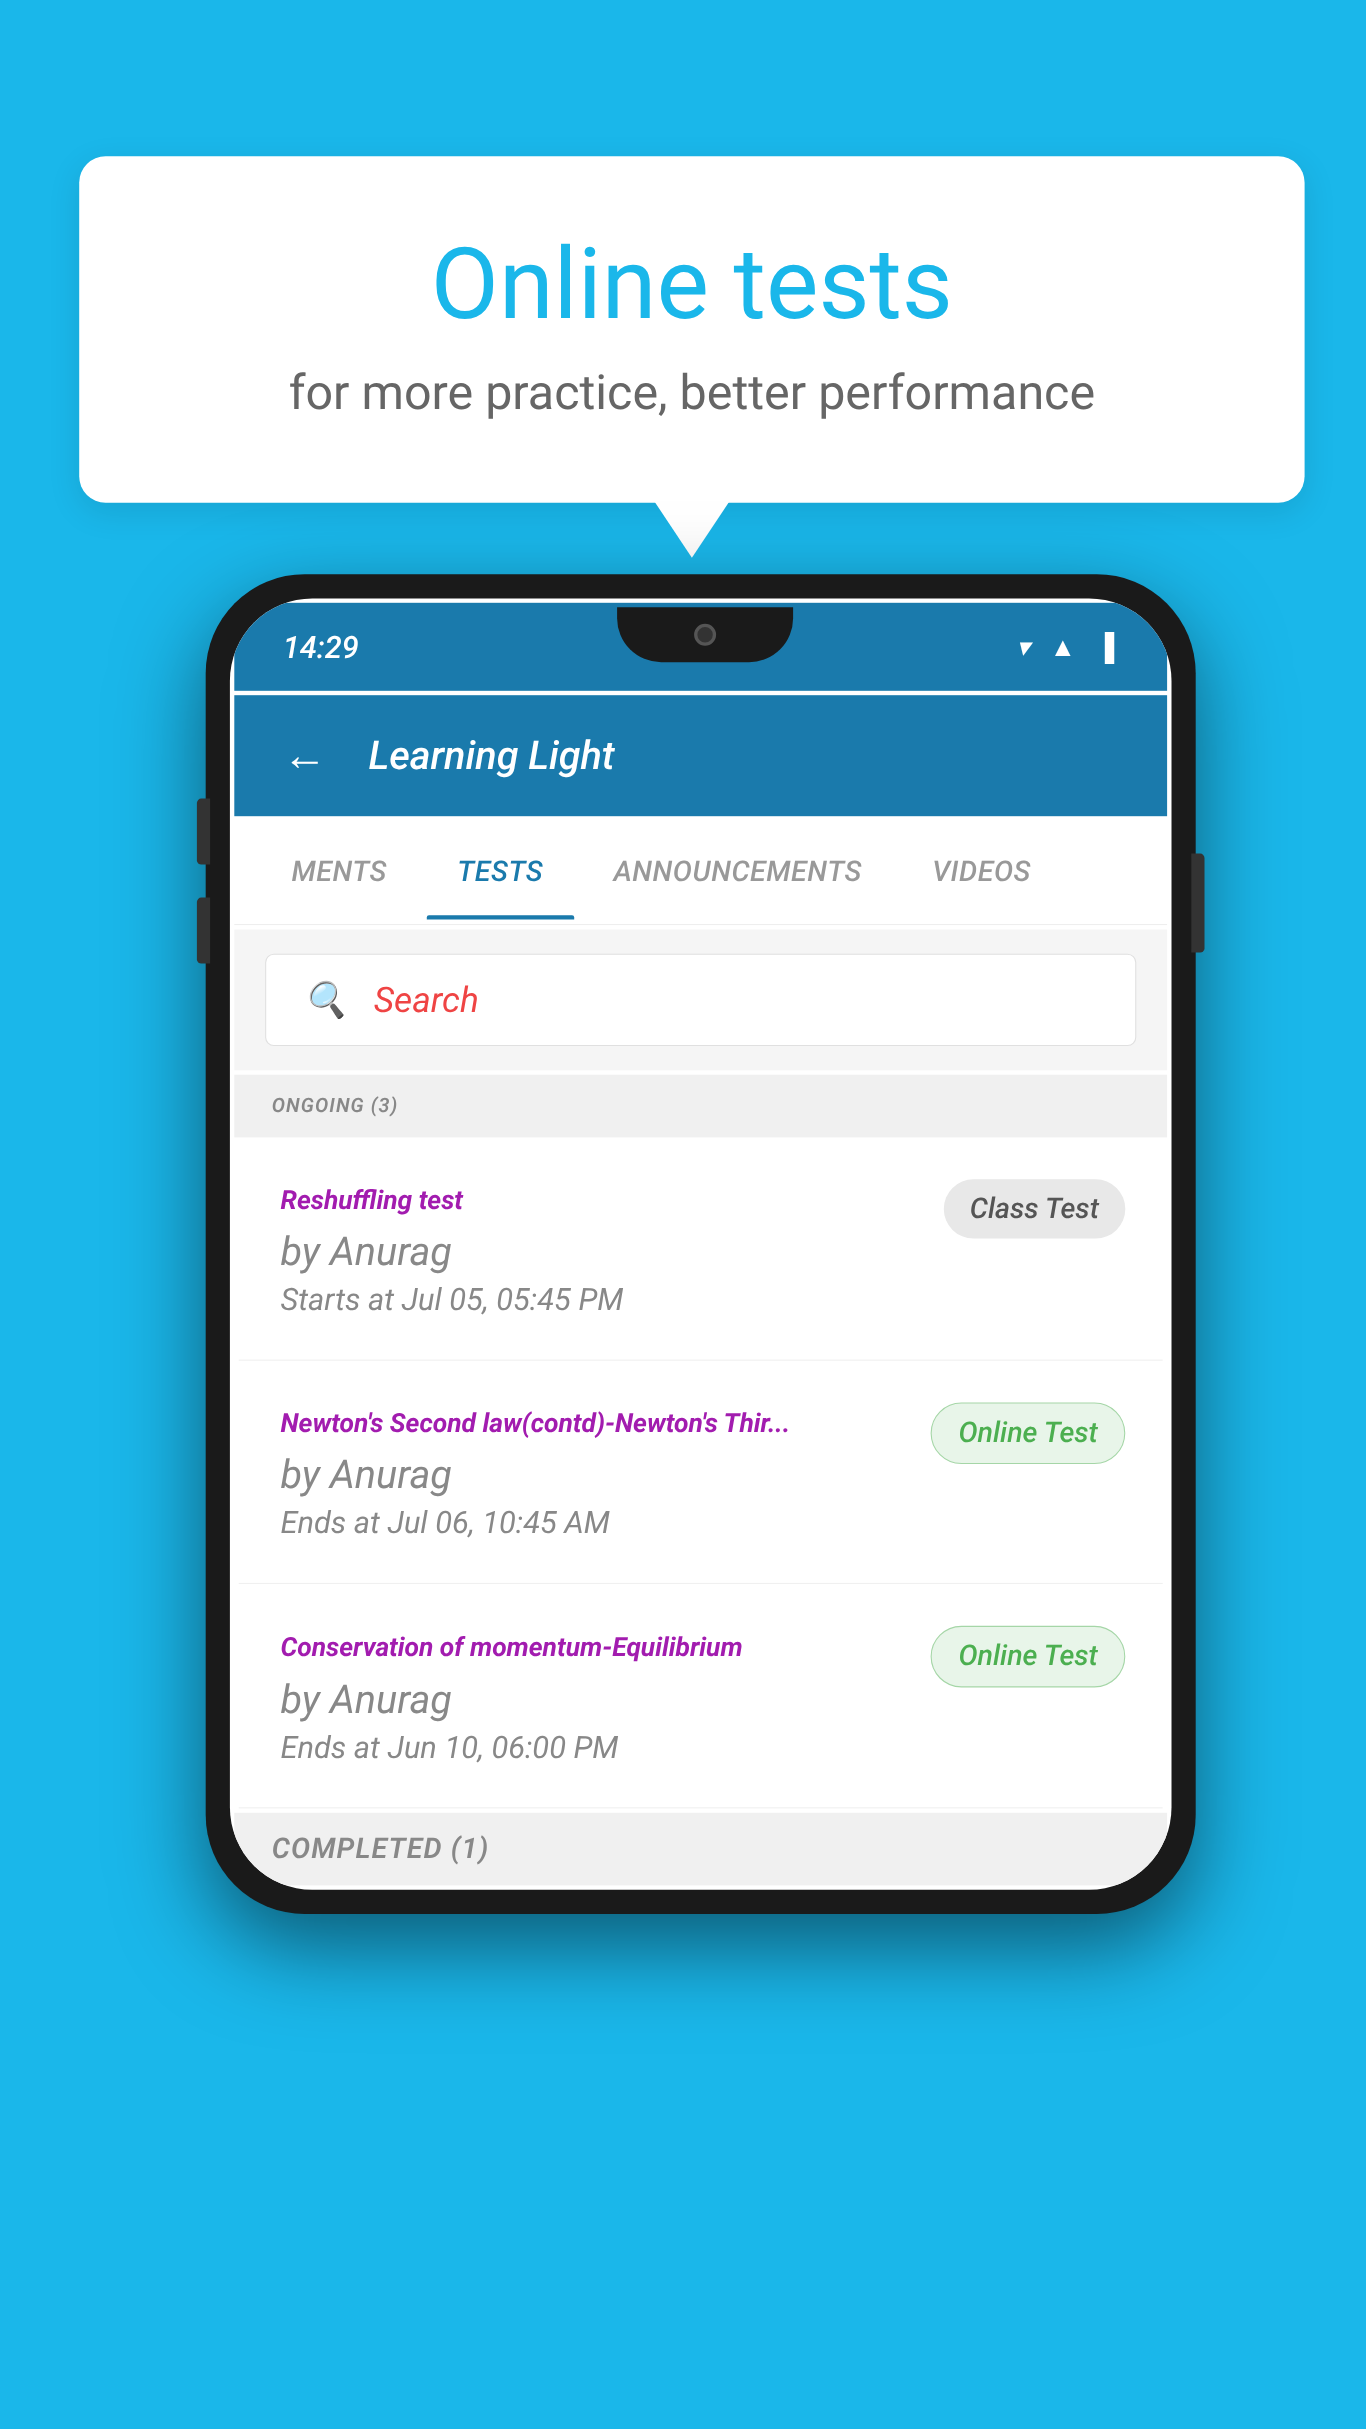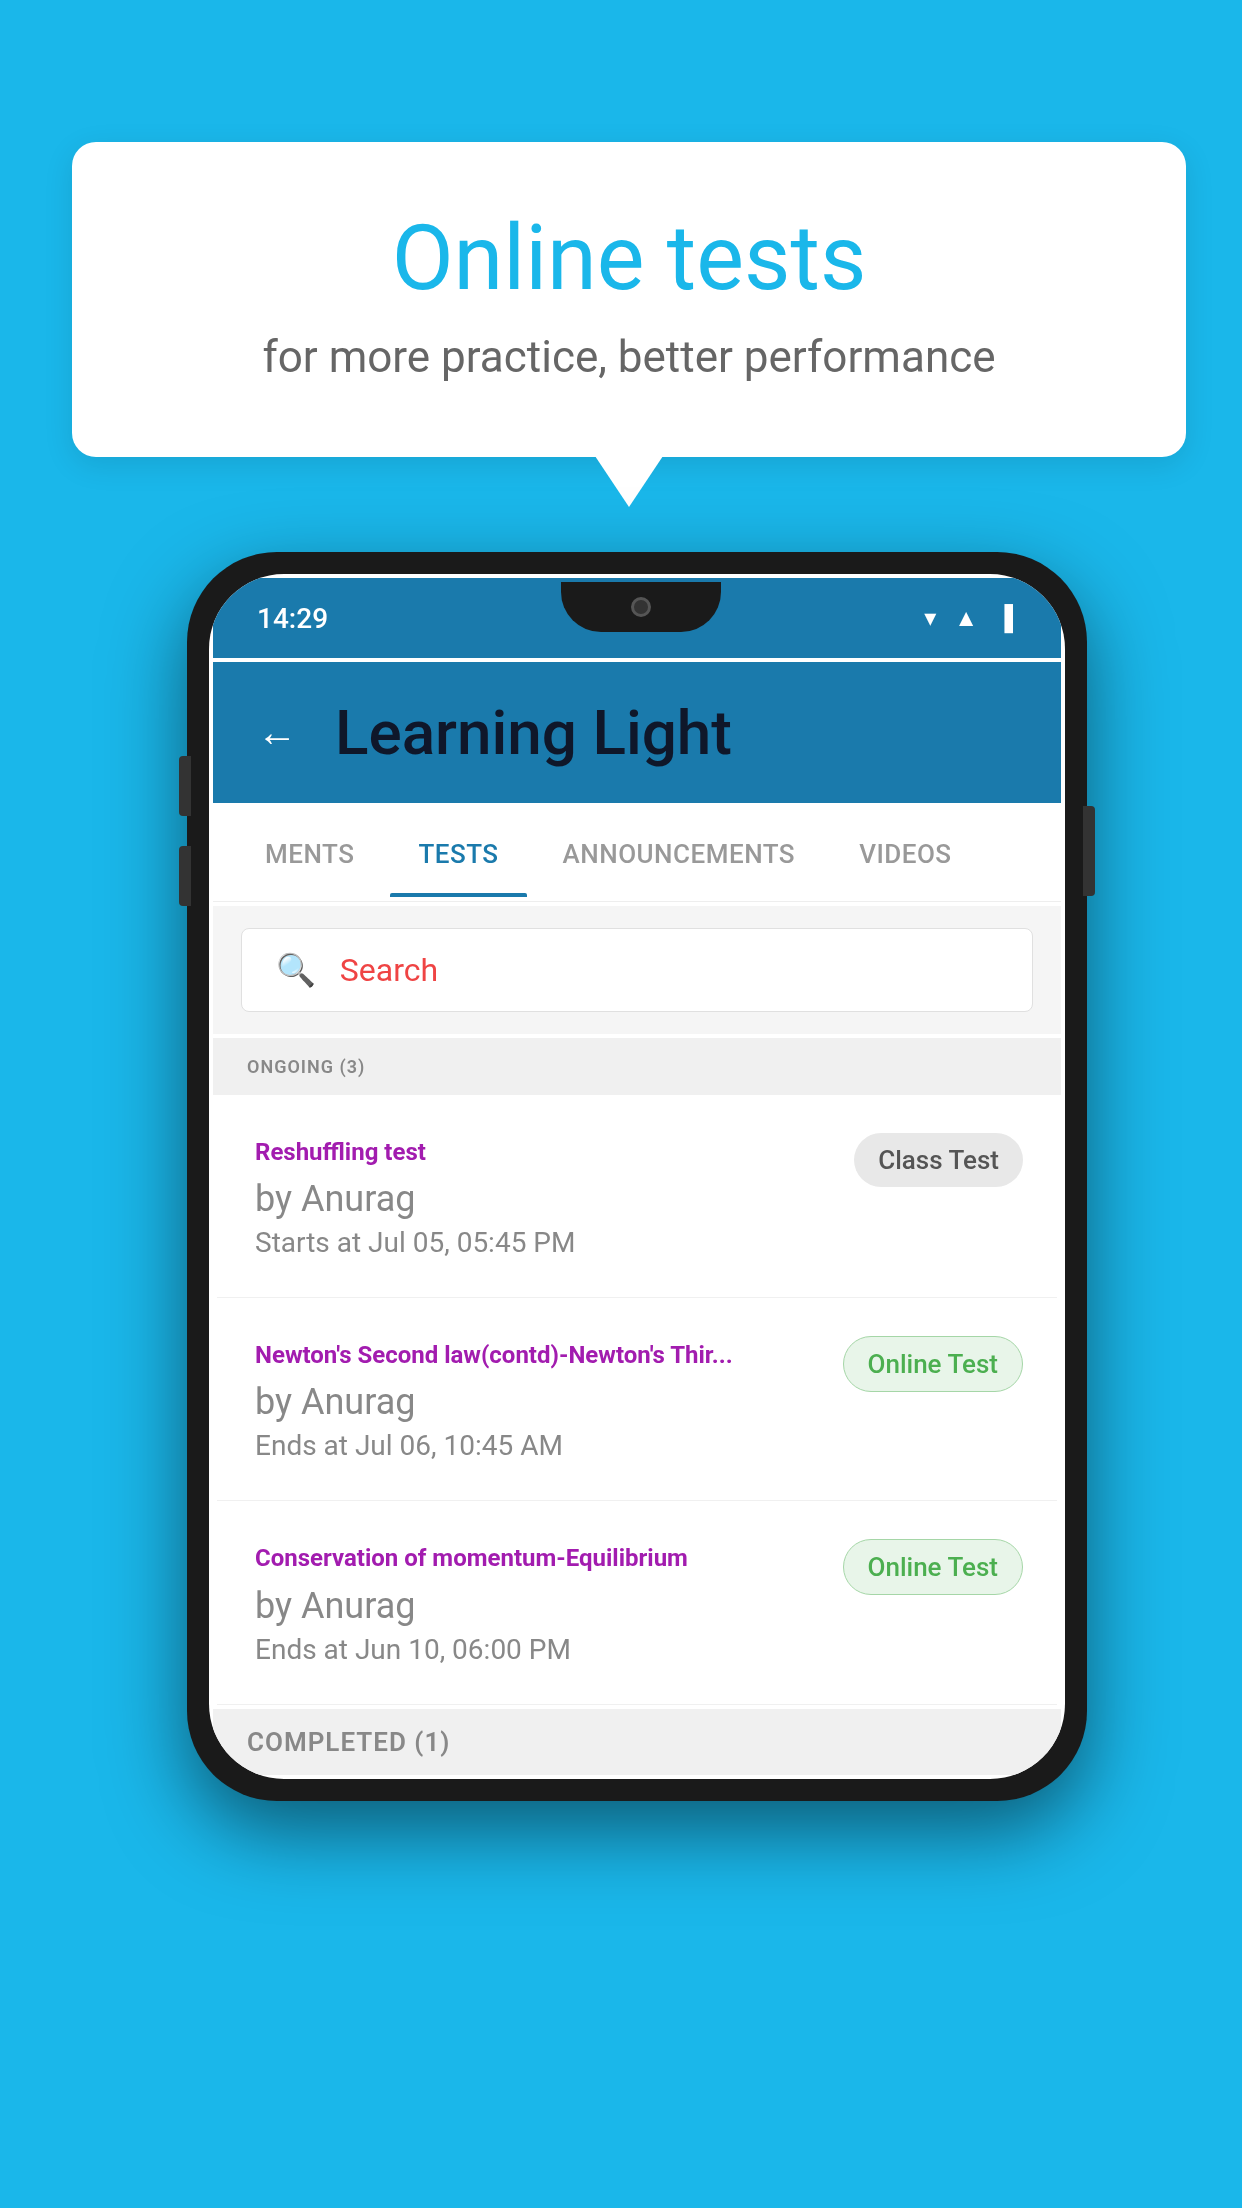--- a/index.html
+++ b/index.html
@@ -47,24 +47,25 @@
 
     .speech-bubble-subtitle {
       font-size: 44px;
       color: #666;
       font-weight: 400;
     }
 
     
     .phone-wrapper {
       position: absolute;
-      top: 536px;
+      top: 506px;
       left: 50%;
       transform: translateX(-50%);
       width: 900px;
+      font-style: italic;
     }
 
     .phone-outer {
       width: 900px;
       background: #1a1a1a;
       border-radius: 90px;
       padding: 18px;
       box-shadow: 0 30px 80px rgba(0,0,0,0.5);
       position: relative;
     }
@@ -130,22 +131,22 @@
       gap: 30px;
     }
 
     .back-arrow {
       color: white;
       font-size: 40px;
       line-height: 1;
     }
 
     .app-header-title {
-      color: #0f172a;
-      font-size: 62px;
+      color: #ffffff;
+      font-size: 36px;
       font-weight: 500;
     }
 
     
     .tab-bar {
       background: white;
       display: flex;
       border-bottom: 1px solid #eee;
       padding: 0 20px;
     }

